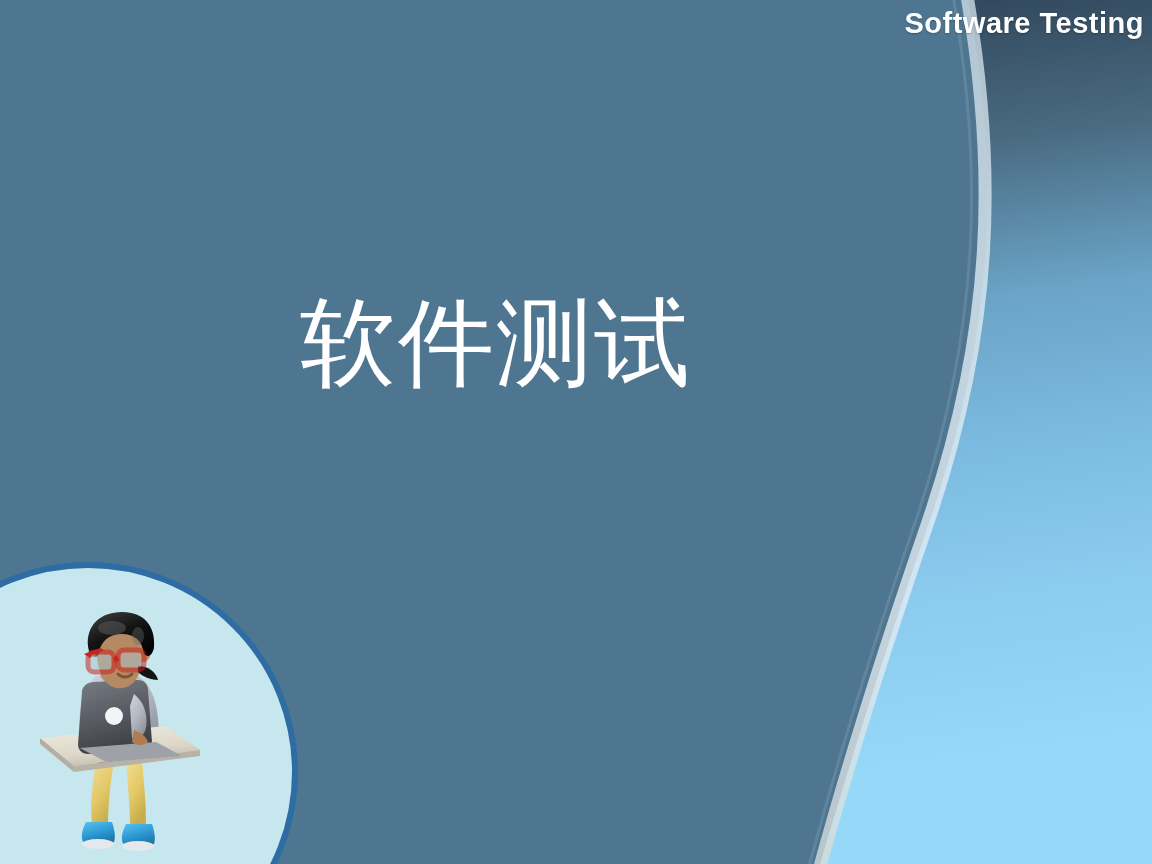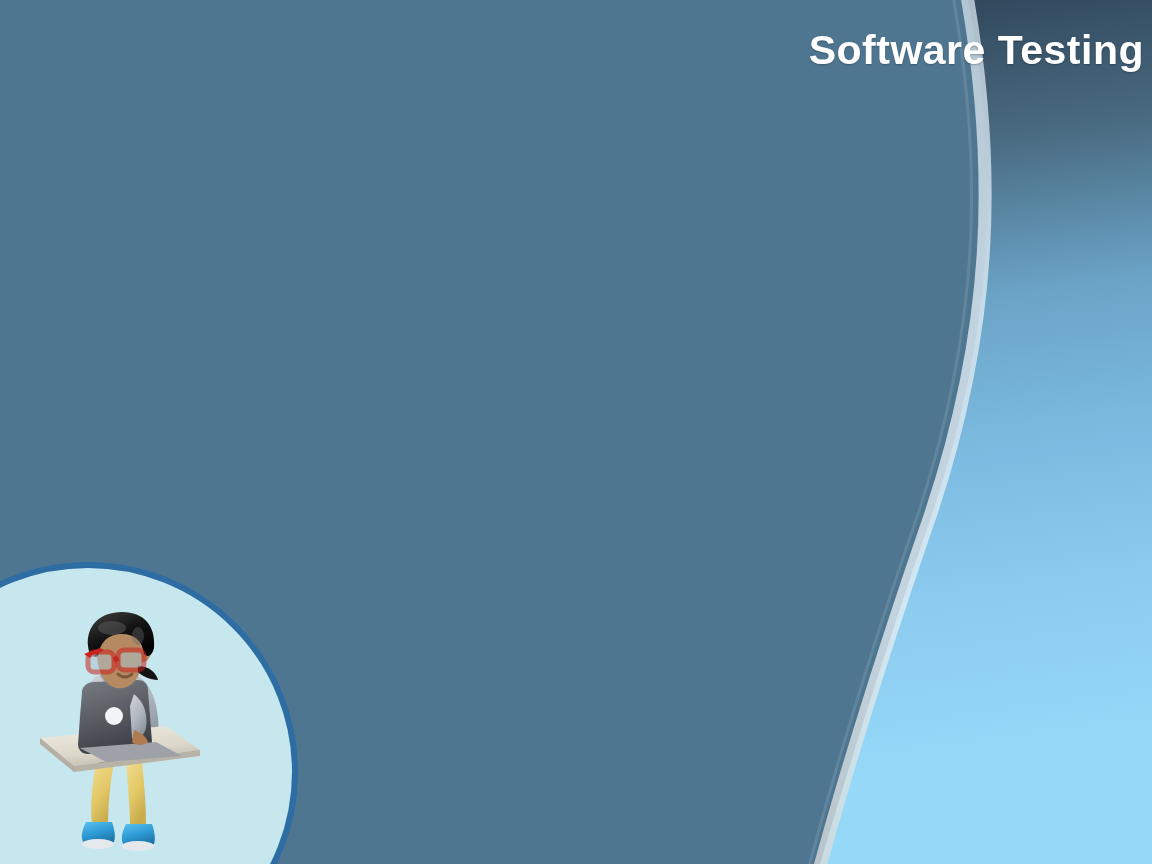--- a/index.html
+++ b/index.html
@@ -25,24 +25,24 @@
   }
   .deco-layer svg {
     display: block;
     width: 1152px;
     height: 864px;
   }
 
   
   .header-title {
     position: absolute;
-    top: 28px;
+    top: 8px;
     right: 8px;
     color: #FFFFFF;
-    font-size: 41px;
+    font-size: 29px;
     font-weight: bold;
     letter-spacing: 0.5px;
     line-height: 1.1;
     white-space: nowrap;
     text-shadow: 0 1px 2px rgba(0,0,0,0.25);
   }
 
   
   .slide-title {
     position: absolute;
@@ -112,20 +112,21 @@
 
       <g>
         <path d="M 966,-10 C 998,170 993,332 928,522 C 878,667 843,782 818,874" fill="none" stroke="url(#swooshGrad)" stroke-width="13" stroke-linecap="round" opacity="0.85"></path>
         <path d="M 952,-10 C 984,168 980,330 916,520 C 866,664 832,780 807,874" fill="none" stroke="#9FB9C9" stroke-width="3" opacity="0.22"></path>
       </g>
     </svg>
   </div>
 
   <div class="header-title">Software Testing</div>
 
+  <div class="slide-title">软件测试</div>
 
   <div class="circle-badge">
     <div class="character">
       <svg viewBox="0 0 180 250" xmlns="http://www.w3.org/2000/svg" aria-hidden="true">
         <defs>
           <linearGradient id="hairG" x1="0.2" y1="0" x2="0.8" y2="1">
             <stop offset="0%" stop-color="#3A3A3A"></stop>
             <stop offset="45%" stop-color="#141414"></stop>
             <stop offset="100%" stop-color="#000000"></stop>
           </linearGradient>

